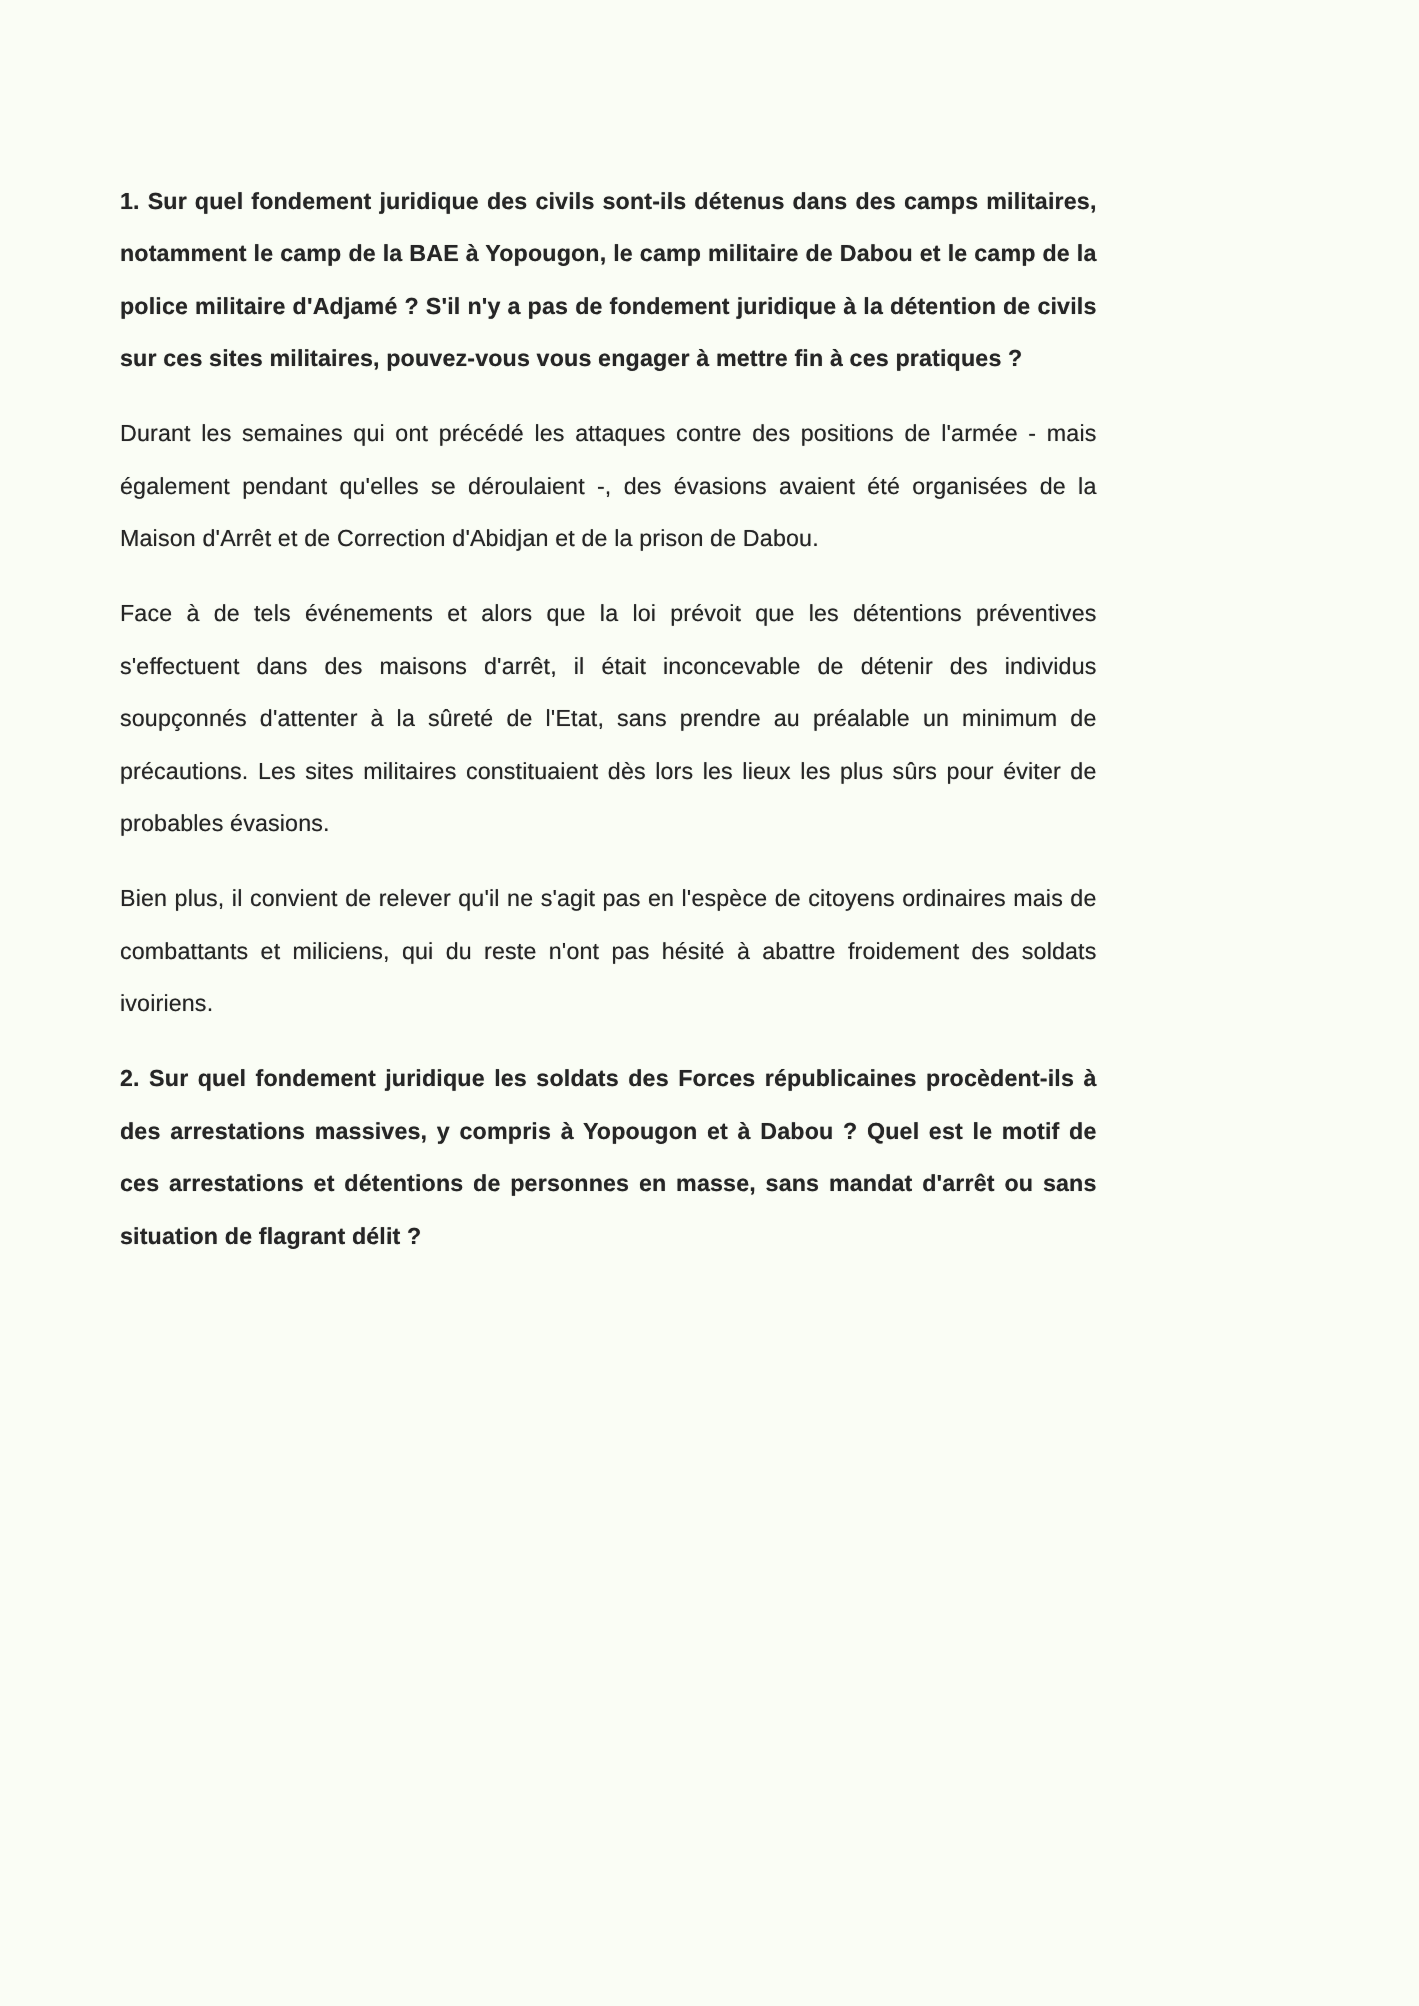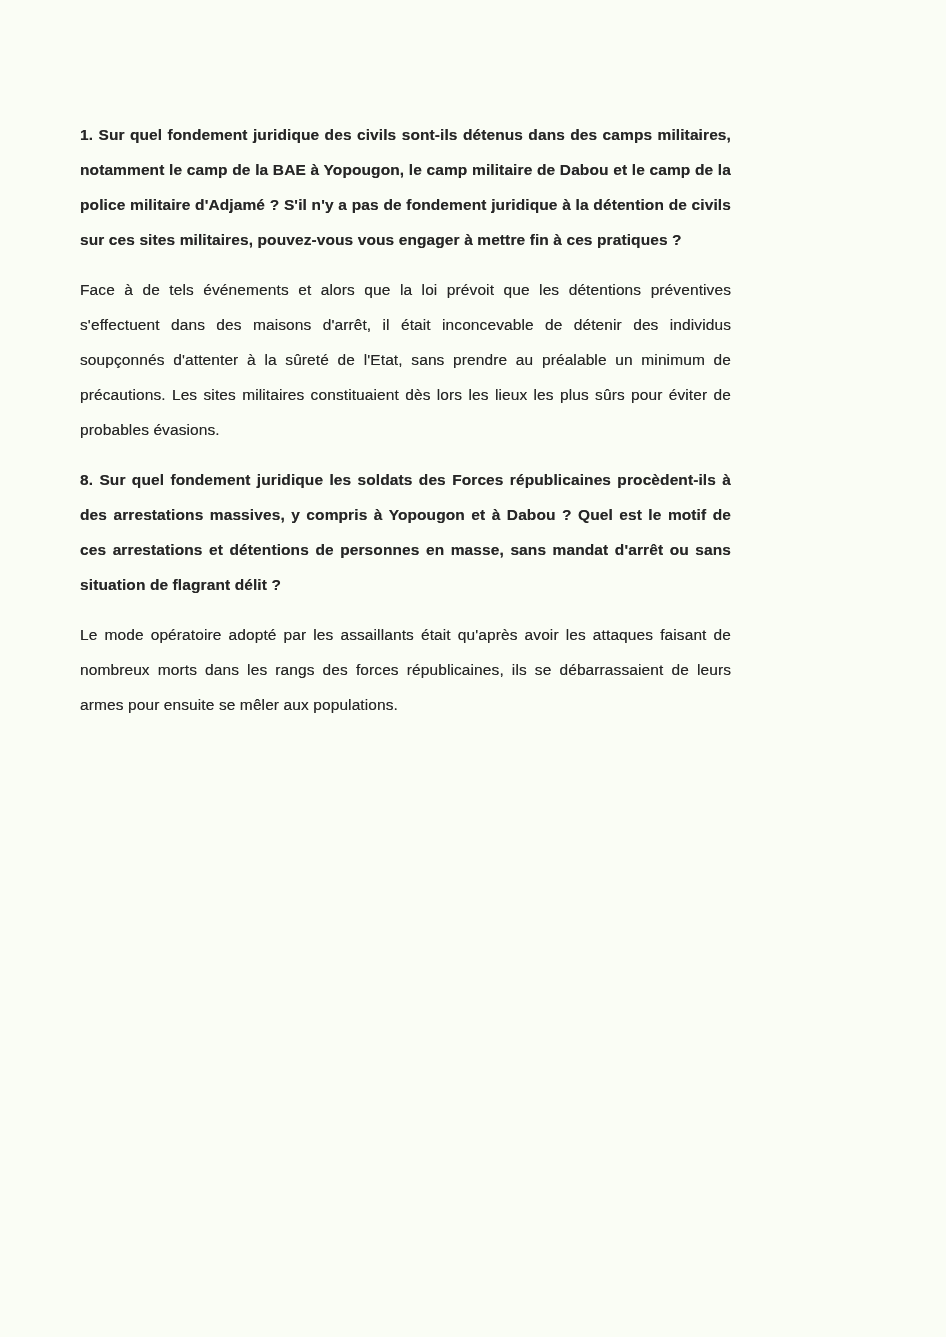--- a/index.html
+++ b/index.html
@@ -33,22 +33,23 @@
   .doc-paragraph.question {
     font-weight: bold;
   }
 </style>
 </head>
 <body>
 
 <div class="page">
   <p class="doc-paragraph question">1. Sur quel fondement juridique des civils sont-ils détenus dans des camps militaires, notamment le camp de la BAE à Yopougon, le camp militaire de Dabou et le camp de la police militaire d'Adjamé ? S'il n'y a pas de fondement juridique à la détention de civils sur ces sites militaires, pouvez-vous vous engager à mettre fin à ces pratiques ?</p>
 
+  <p class="doc-paragraph">Durant les semaines qui ont précédé les attaques contre des positions de l'armée - mais également pendant qu'elles se déroulaient  -, des évasions avaient été organisées de la Maison d'Arrêt et de Correction d'Abidjan et de la prison de Dabou.</p>
 
   <p class="doc-paragraph">Face à de tels événements et alors que la loi prévoit que les détentions préventives s'effectuent dans des maisons d'arrêt, il était inconcevable de détenir des individus soupçonnés d'attenter à la sûreté de l'Etat, sans prendre au préalable un minimum de précautions. Les sites militaires constituaient dès lors les lieux les plus sûrs pour éviter de probables évasions.</p>
 
+  <p class="doc-paragraph">Bien plus, il convient de relever  qu'il ne s'agit pas en l'espèce de citoyens ordinaires mais de combattants et miliciens, qui du reste n'ont pas hésité à abattre froidement des soldats ivoiriens.</p>
 
 
-  <p class="doc-paragraph question">8. Sur quel fondement juridique les soldats des Forces républicaines procèdent-ils à des arrestations massives, y compris à Yopougon et à Dabou ? Quel est le motif de ces arrestations et détentions de personnes en masse, sans mandat d'arrêt ou sans situation de flagrant délit ?</p>
+  <p class="doc-paragraph question">2. Sur quel fondement juridique les soldats des Forces républicaines procèdent-ils à des arrestations massives, y compris à Yopougon et à Dabou ? Quel est le motif de ces arrestations et détentions de personnes en masse, sans mandat d'arrêt ou sans situation de flagrant délit ?</p>
 
-  <p class="doc-paragraph">Le mode opératoire adopté par les assaillants était qu'après avoir les attaques faisant de nombreux morts dans les rangs des forces républicaines, ils se débarrassaient de leurs armes pour ensuite se mêler aux populations.</p>
 
 </div>
 
 </body></html>

